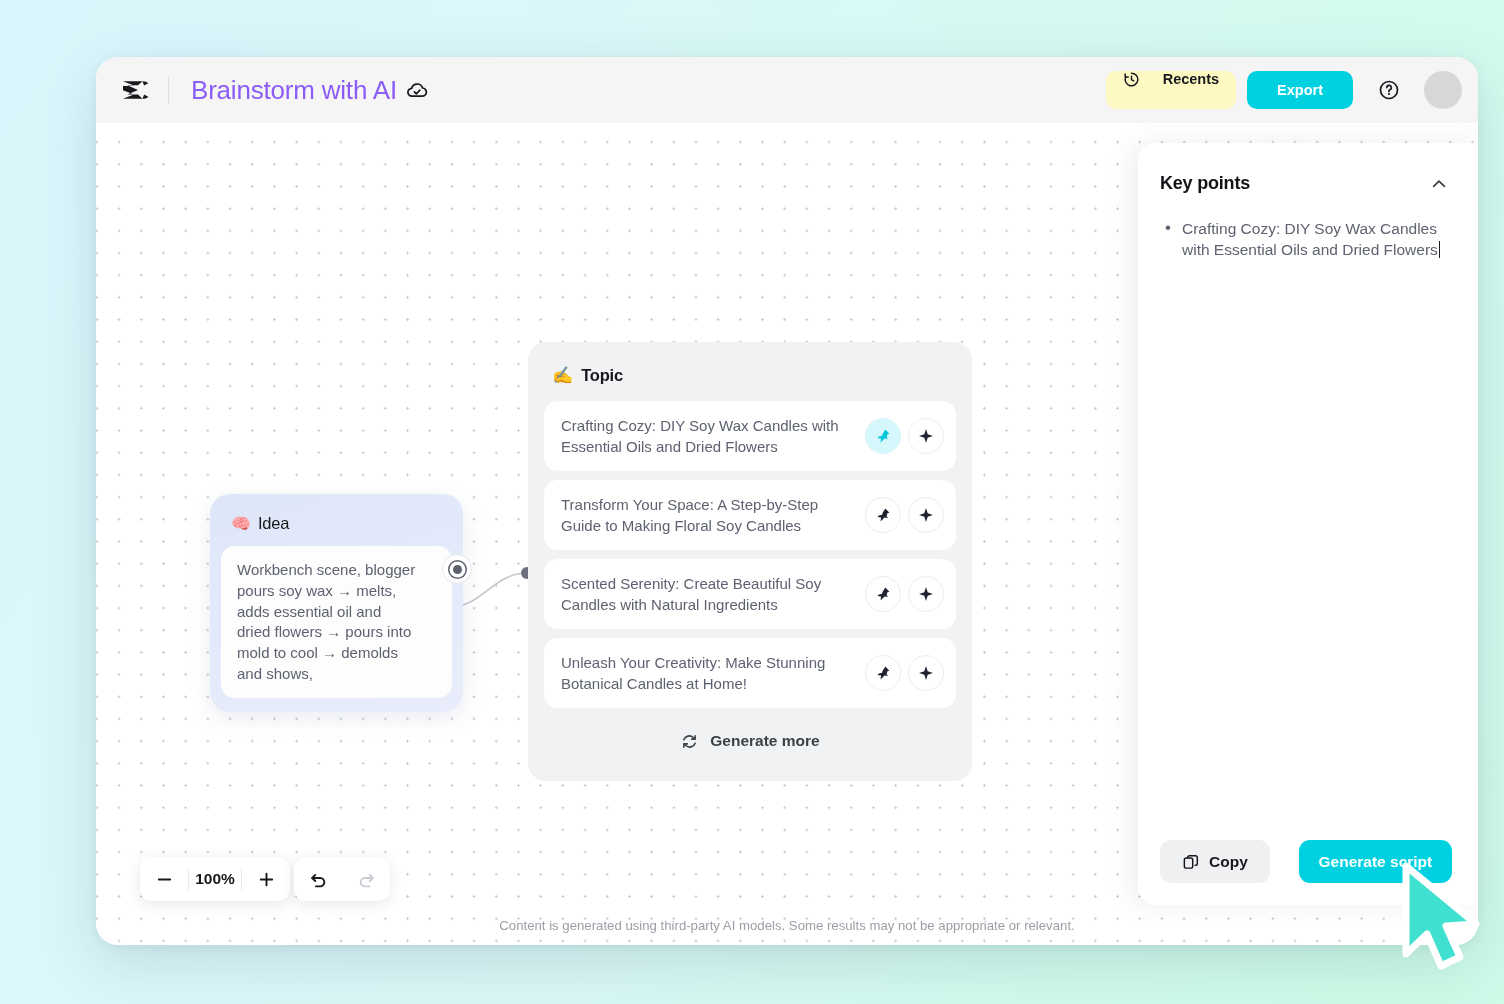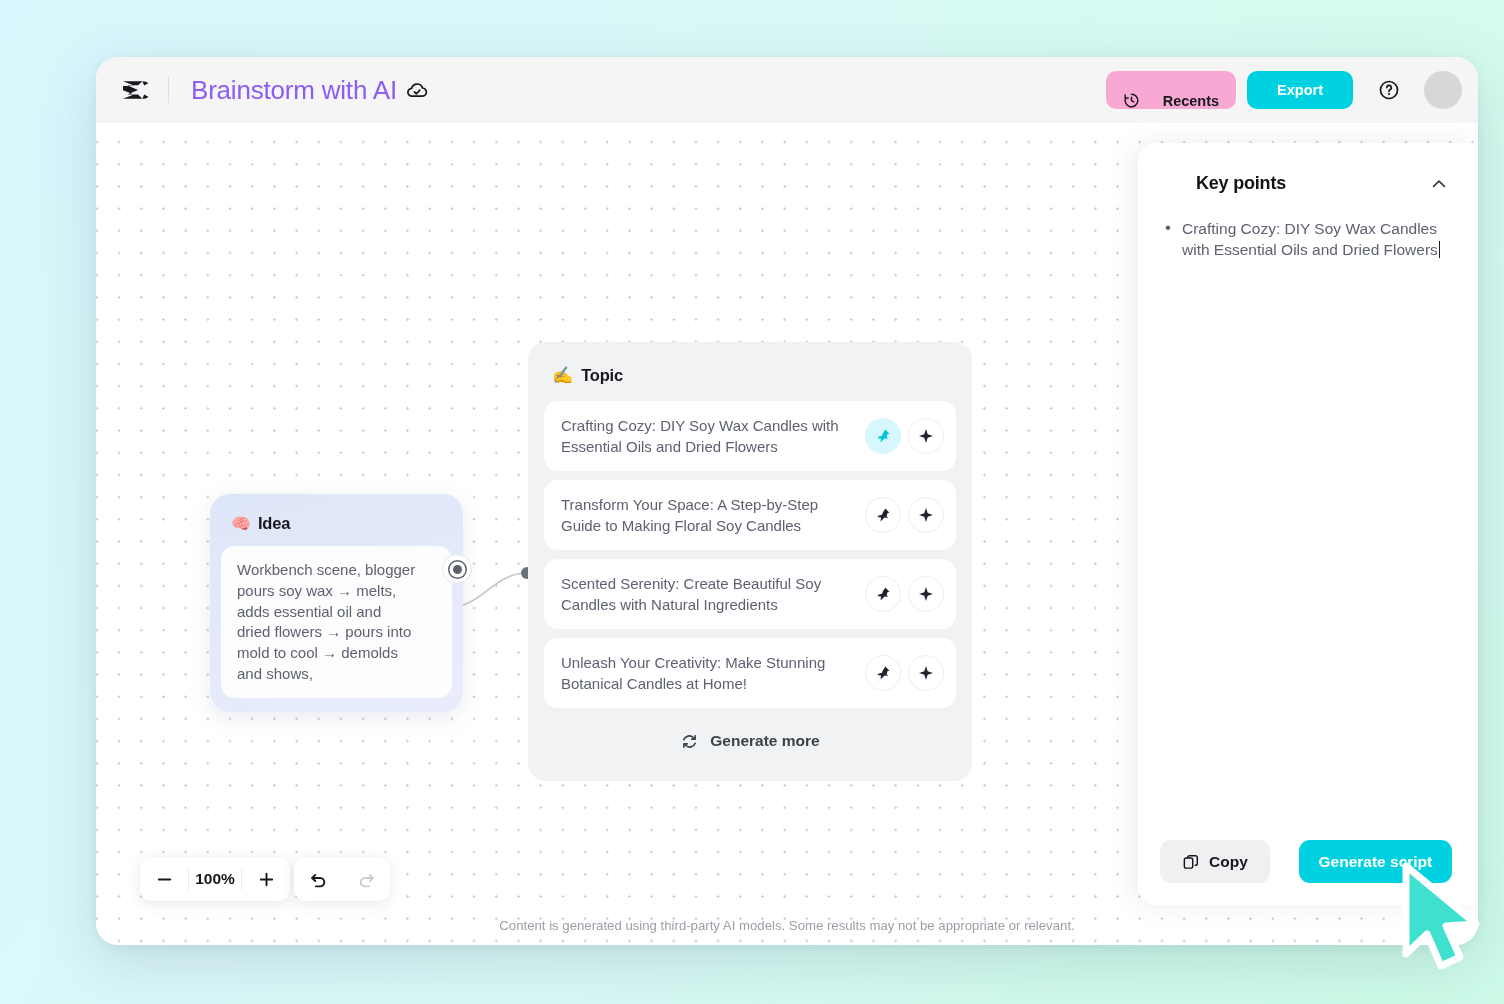--- a/index.html
+++ b/index.html
@@ -41,23 +41,23 @@
   #logo svg { display:block; }
   .vdiv { width: 1px; height: 26px; background: #dcdddf; margin: 0 22px 0 14px; }
   #doc-title {
     font-size: 26px; font-weight: 400; color: #8b5cf6;
     letter-spacing: -.2px; white-space: nowrap;
   }
   #cloud-icon { margin-left: 9px; display:inline-flex; vertical-align:-2px; }
   .spacer { flex: 1 1 auto; }
 
   .btn-recents {
-    display: flex; align-items: flex-end; gap: 23px;
+    display: flex; align-items: flex-start; gap: 23px;
     height: 38px; padding: 0 17px;
-    background: #f9a8d4; border: none; border-radius: 10px;
+    background: #fef9c3; border: none; border-radius: 10px;
     font-family: inherit; font-size: 14.5px; font-weight: 600; color: #18191c;
     cursor: pointer;
   }
   .btn-export {
     height: 38px; padding: 0 30px; margin-left: 11px;
     background: #00d1e0; border: none; border-radius: 10px;
     font-family: inherit; font-size: 14.5px; font-weight: 700; color: #ffffff;
     cursor: pointer;
   }
   #help-btn {
@@ -90,21 +90,21 @@
     border-radius: 20px;
     background: linear-gradient(160deg, #dde6f8 0%, #e2e9fa 38%, #e9edfb 100%);
     box-shadow: 0 6px 22px rgba(90,110,150,.13);
     padding: 11px 11px 11px 11px;
   }
   #idea-head {
     display: flex; align-items: center; gap: 7px;
     padding: 9px 0 13px 10px;
   }
   #idea-emoji { font-size: 16px; line-height: 1; }
-  #idea-title { font-size: 16.5px; font-weight: 700; color: #17181b; letter-spacing: -.2px; }
+  #idea-title { font-size: 16.5px; font-weight: 400; color: #17181b; letter-spacing: -.2px; }
   #idea-body {
     background: #fdfdfe; border-radius: 14px;
     height: 152px; overflow: hidden;
     padding: 14px 16px 0 16px;
     position: relative;
   }
   #idea-text {
     font-size: 15px; line-height: 20.8px; color: #5e6270;
     width: 180px;
   }
@@ -167,21 +167,21 @@
   
   #keypoints-panel {
     position: absolute; right: 0; top: 20px;
     width: 340px; height: 762px;
     background: #ffffff;
     border-radius: 18px 0 0 18px;
     box-shadow: -6px 0 26px rgba(70,90,110,.10);
     padding: 30px 26px 0 22px;
     display: flex; flex-direction: column;
   }
-  #keypoints-head { display: flex; align-items: flex-start; margin-left: 36px; }
+  #keypoints-head { display: flex; align-items: flex-start; }
   #keypoints-title {
     flex: 1 1 auto;
     font-size: 18px; font-weight: 700; color: #121316; letter-spacing: -.2px;
   }
   #keypoints-collapse {
     background: none; border: none; cursor: pointer;
     width: 26px; height: 26px; display:flex; align-items:center; justify-content:center;
     margin-top: -2px;
   }
   #keypoints-list { list-style: none; margin-top: 22px; }

